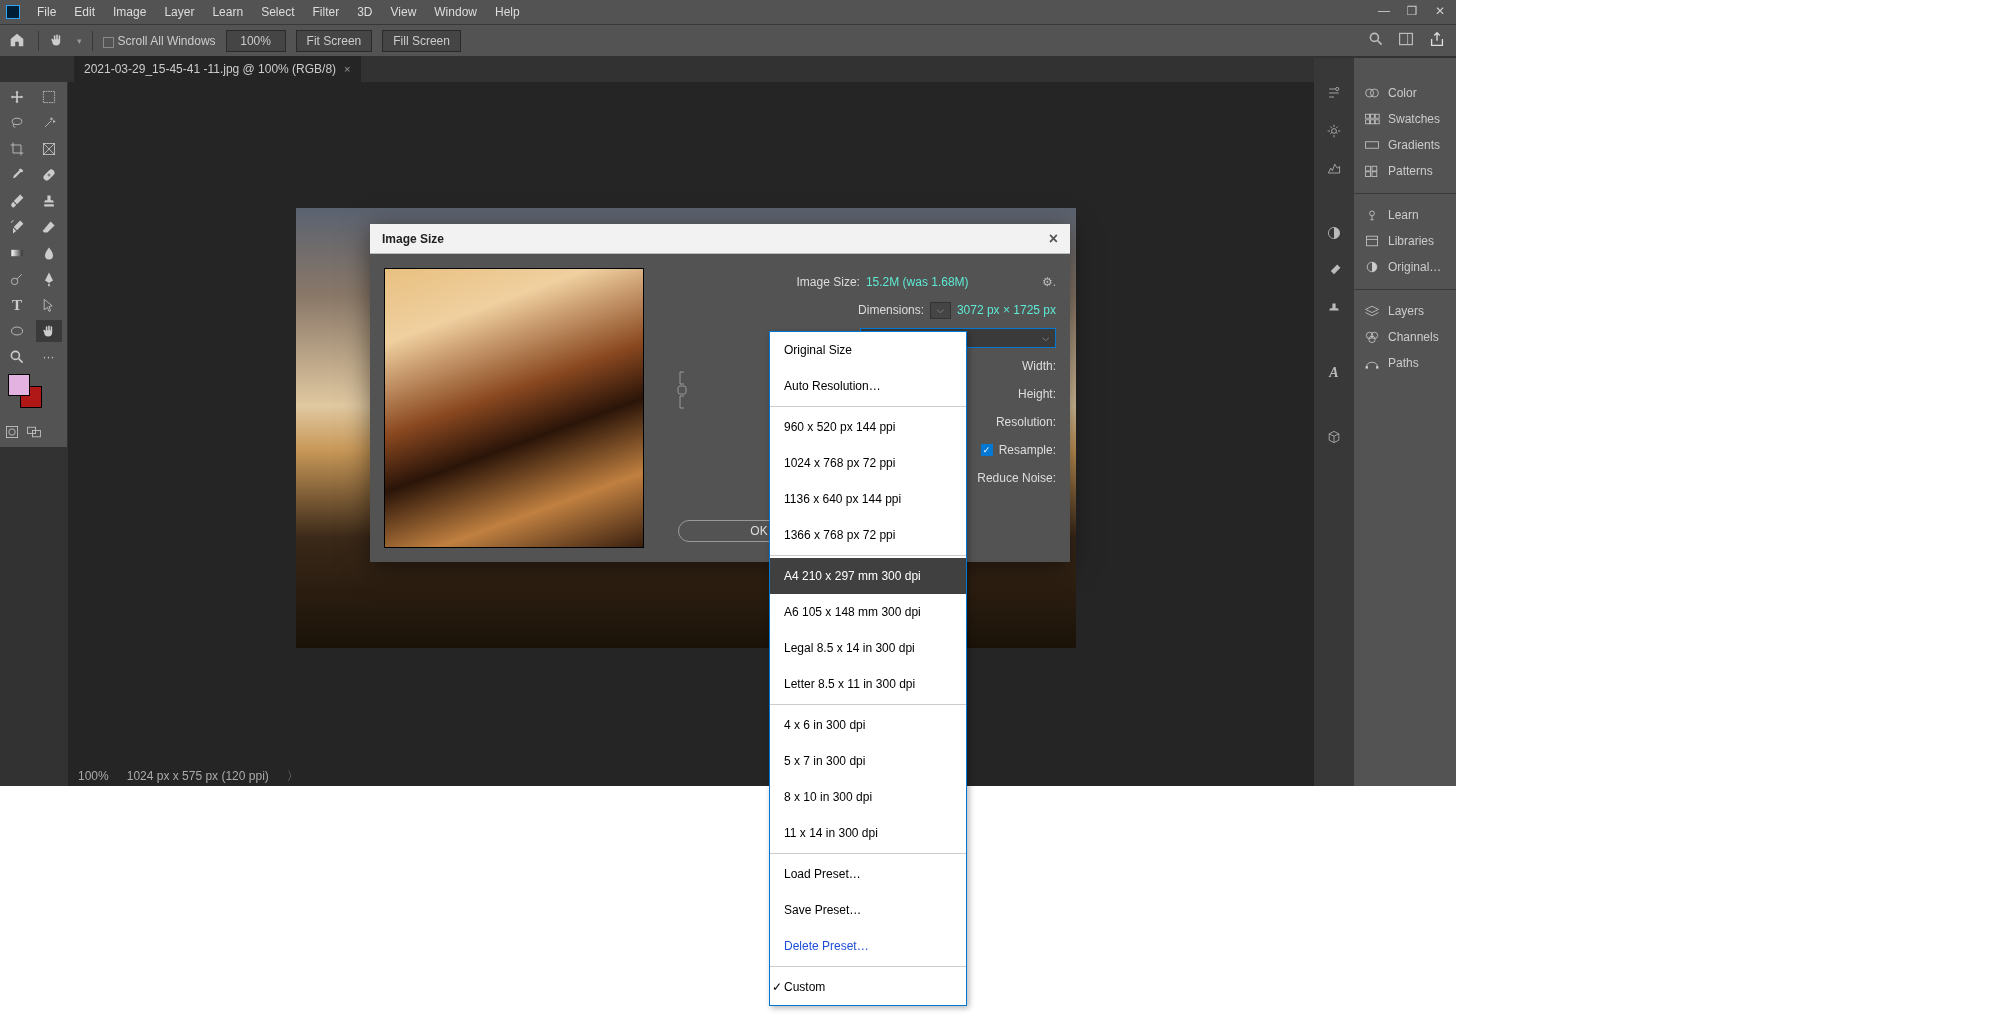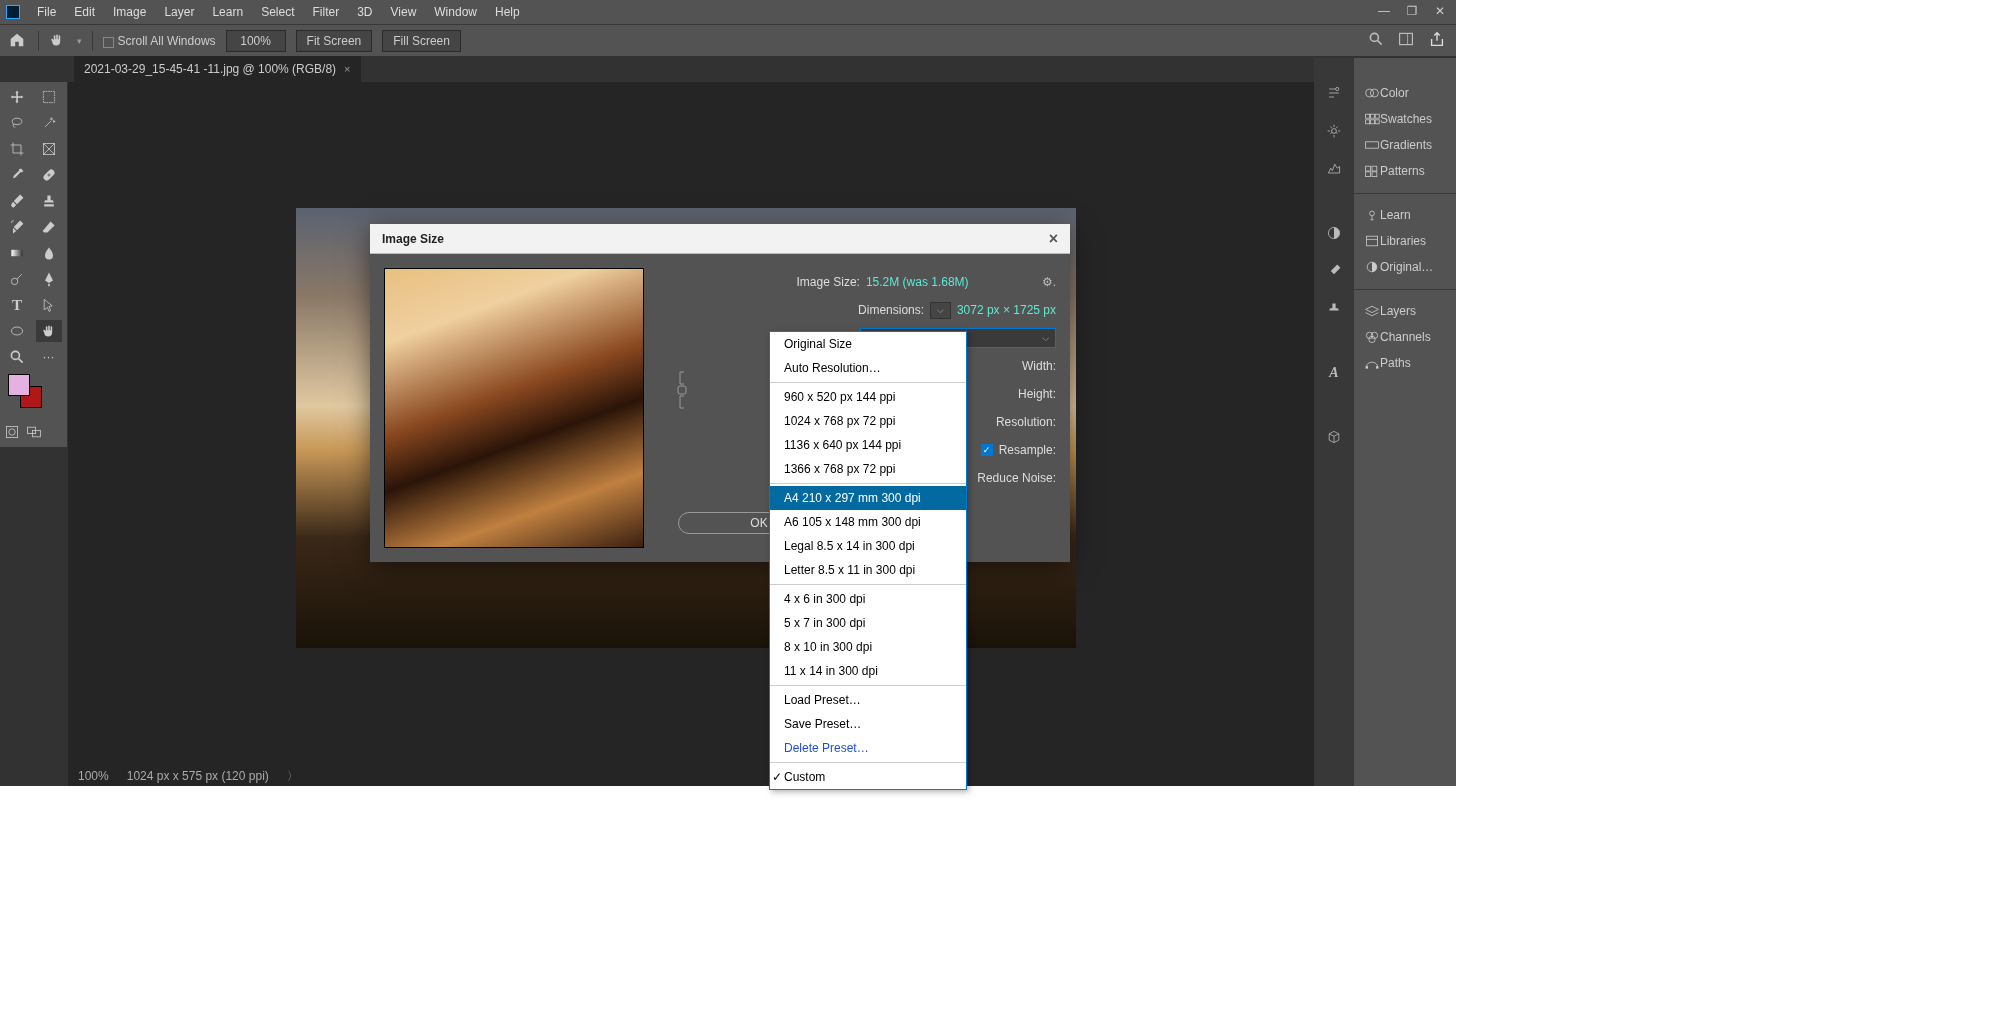--- a/index.html
+++ b/index.html
@@ -31,44 +31,44 @@
 .toolbox .qrow{grid-column:1/3;display:flex;gap:6px;padding-top:4px}
 .canvas-area{position:absolute;left:68px;top:82px;right:142px;bottom:20px;background:#252525;overflow:hidden}
 .canvas-img{position:absolute;left:228px;top:126px;width:780px;height:440px;background:linear-gradient(180deg,#5a6270 0%,#8a7868 20%,#e0c8a0 45%,#c89858 55%,#3a2818 75%,#1a1208 100%)}
 .canvas-img::after{content:"";position:absolute;left:40%;top:25%;width:180px;height:200px;background:radial-gradient(ellipse,#2a1408 30%,transparent 70%)}
 .statusbar{position:absolute;left:68px;bottom:0;right:142px;height:20px;background:#252525;display:flex;align-items:center;padding:0 10px;gap:18px;color:#aaa;font-size:11px}
 .statusbar .caret{color:#888}
 .rightcol{position:absolute;right:0;top:58px;width:142px;bottom:0;display:flex}
 .rightstrip{width:40px;background:#383838;padding-top:24px;display:flex;flex-direction:column;gap:16px;align-items:center}
 .rightstrip .ic{width:22px;height:22px;display:flex;align-items:center;justify-content:center;color:#bbb;cursor:pointer}
 .rightpanels{width:102px;background:#535353;padding-top:22px}
-.panel-item{display:flex;align-items:center;padding:6px 10px;color:#ccc;cursor:pointer}
+.panel-item{display:flex;align-items:center;gap:8px;padding:6px 10px;color:#ccc;cursor:pointer}
 .panel-item .pic{width:16px;height:14px;display:inline-block}
 .panel-gap{height:10px;border-bottom:1px solid #383838;margin-bottom:8px}
 
 .dialog{position:absolute;left:370px;top:224px;width:700px;background:#535353;box-shadow:0 5px 25px rgba(0,0,0,.5);color:#ddd}
 .dlg-title{height:30px;background:#f2f2f2;color:#222;display:flex;align-items:center;padding:0 12px;font-weight:bold;border-bottom:1px solid #bbb}
 .dlg-title .close{margin-left:auto;font-size:16px;color:#555;cursor:pointer}
 .dlg-body{padding:14px;display:flex;gap:30px}
 .preview{width:260px;height:280px;background:linear-gradient(160deg,#e8c080 0%,#f0d0a0 20%,#8a4820 45%,#2a1408 60%,#c08040 80%,#3a2010 100%);border:1px solid #000}
 .form{flex:1;padding-top:0}
 .frow{display:flex;align-items:center;height:28px;gap:6px}
 .frow .lbl{flex:1;text-align:right;color:#ddd}
 .frow .val{color:#5eead4}
 .frow .gear{color:#bbb;cursor:pointer;margin-left:auto}
 .frow .dd{background:#454545;border:1px solid #333;padding:2px 6px;min-width:18px;cursor:pointer}
 .select-trigger{width:196px;background:#3a3a3a;border:1px solid #0078d4;padding:2px 6px;color:#ddd;display:flex;align-items:center;cursor:pointer}
 .select-trigger .chev{margin-left:auto;color:#999;font-size:9px}
 .chk2{display:flex;align-items:center;gap:6px}
 .chk2 .box{width:12px;height:12px;background:#0078d4;display:flex;align-items:center;justify-content:center;color:#fff;font-size:9px}
-.okbtn{width:162px;height:22px;border:1px solid #999;border-radius:11px;background:transparent;color:#ddd;text-align:center;line-height:20px;cursor:pointer;margin-top:20px}
+.okbtn{width:162px;height:22px;border:1px solid #999;border-radius:11px;background:transparent;color:#ddd;text-align:center;line-height:20px;cursor:pointer;margin-top:28px}
 
 .ddlist{position:absolute;left:769px;top:331px;width:198px;background:#fff;border:1px solid #0078d4;color:#000;box-shadow:2px 2px 6px rgba(0,0,0,.3)}
-.ddlist .opt{padding:4px 14px;line-height:16px;cursor:pointer}
-.ddlist .opt.hl{background:#0369a1;color:#fff}
+.ddlist .opt{padding:10px 14px;line-height:16px;cursor:pointer}
+.ddlist .opt.hl{background:#404040;color:#fff}
 .ddlist .opt.dis{color:#1d4ed8}
 .ddlist .opt.chk::before{content:"✓";position:absolute;margin-left:-12px}
 .ddlist hr{border:none;border-top:1px solid #ccc;margin:2px 0}
 </style>
 </head>
 <body>
 
 <div class="app">
 
   <div class="menubar">

